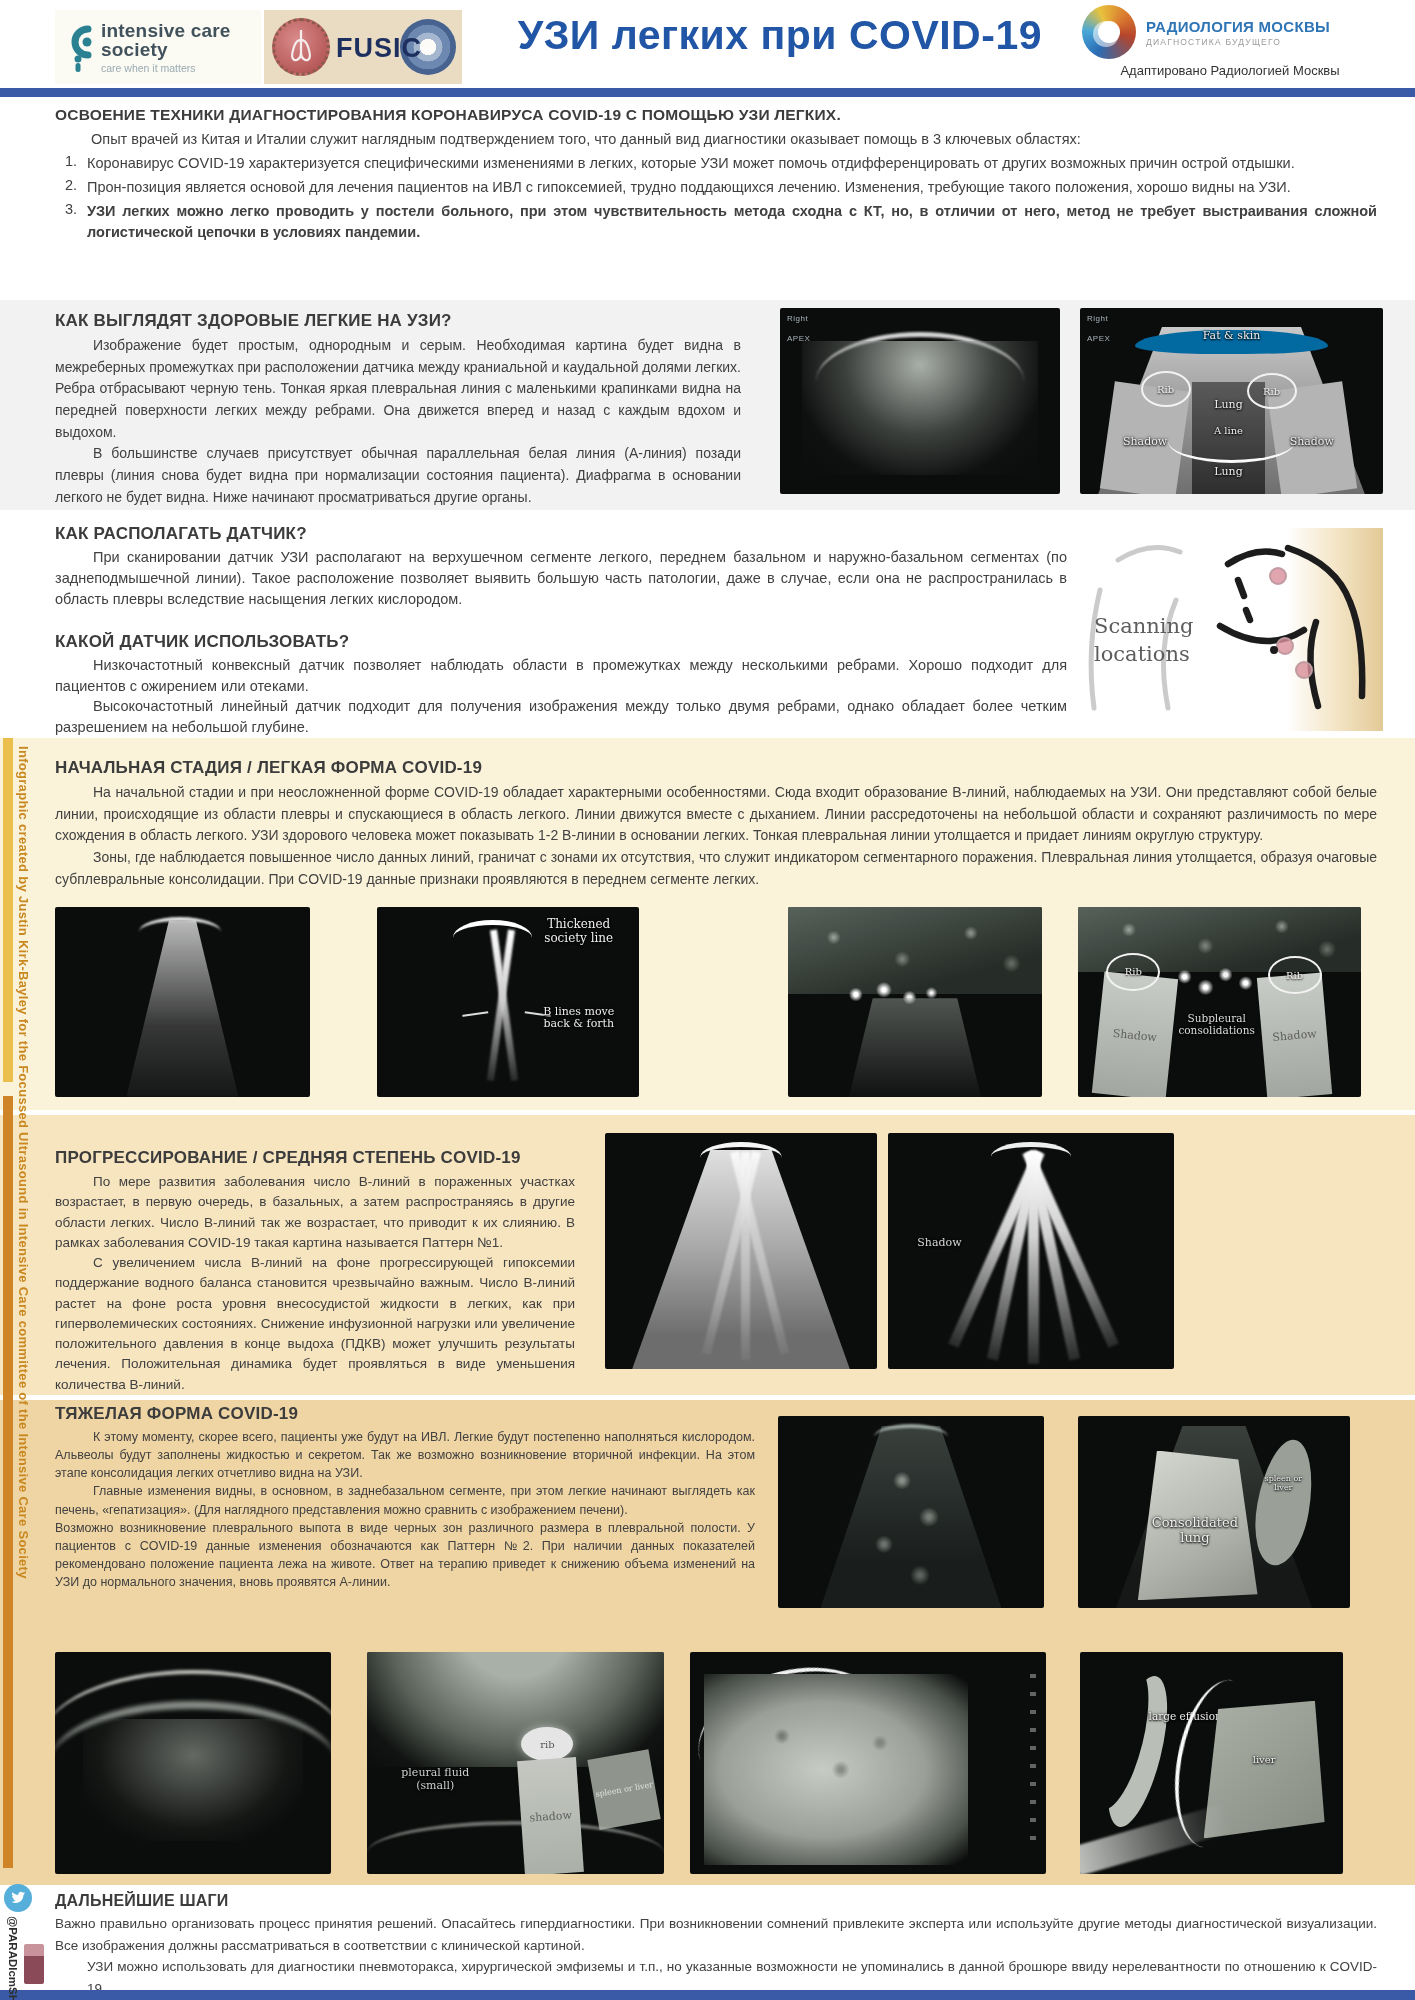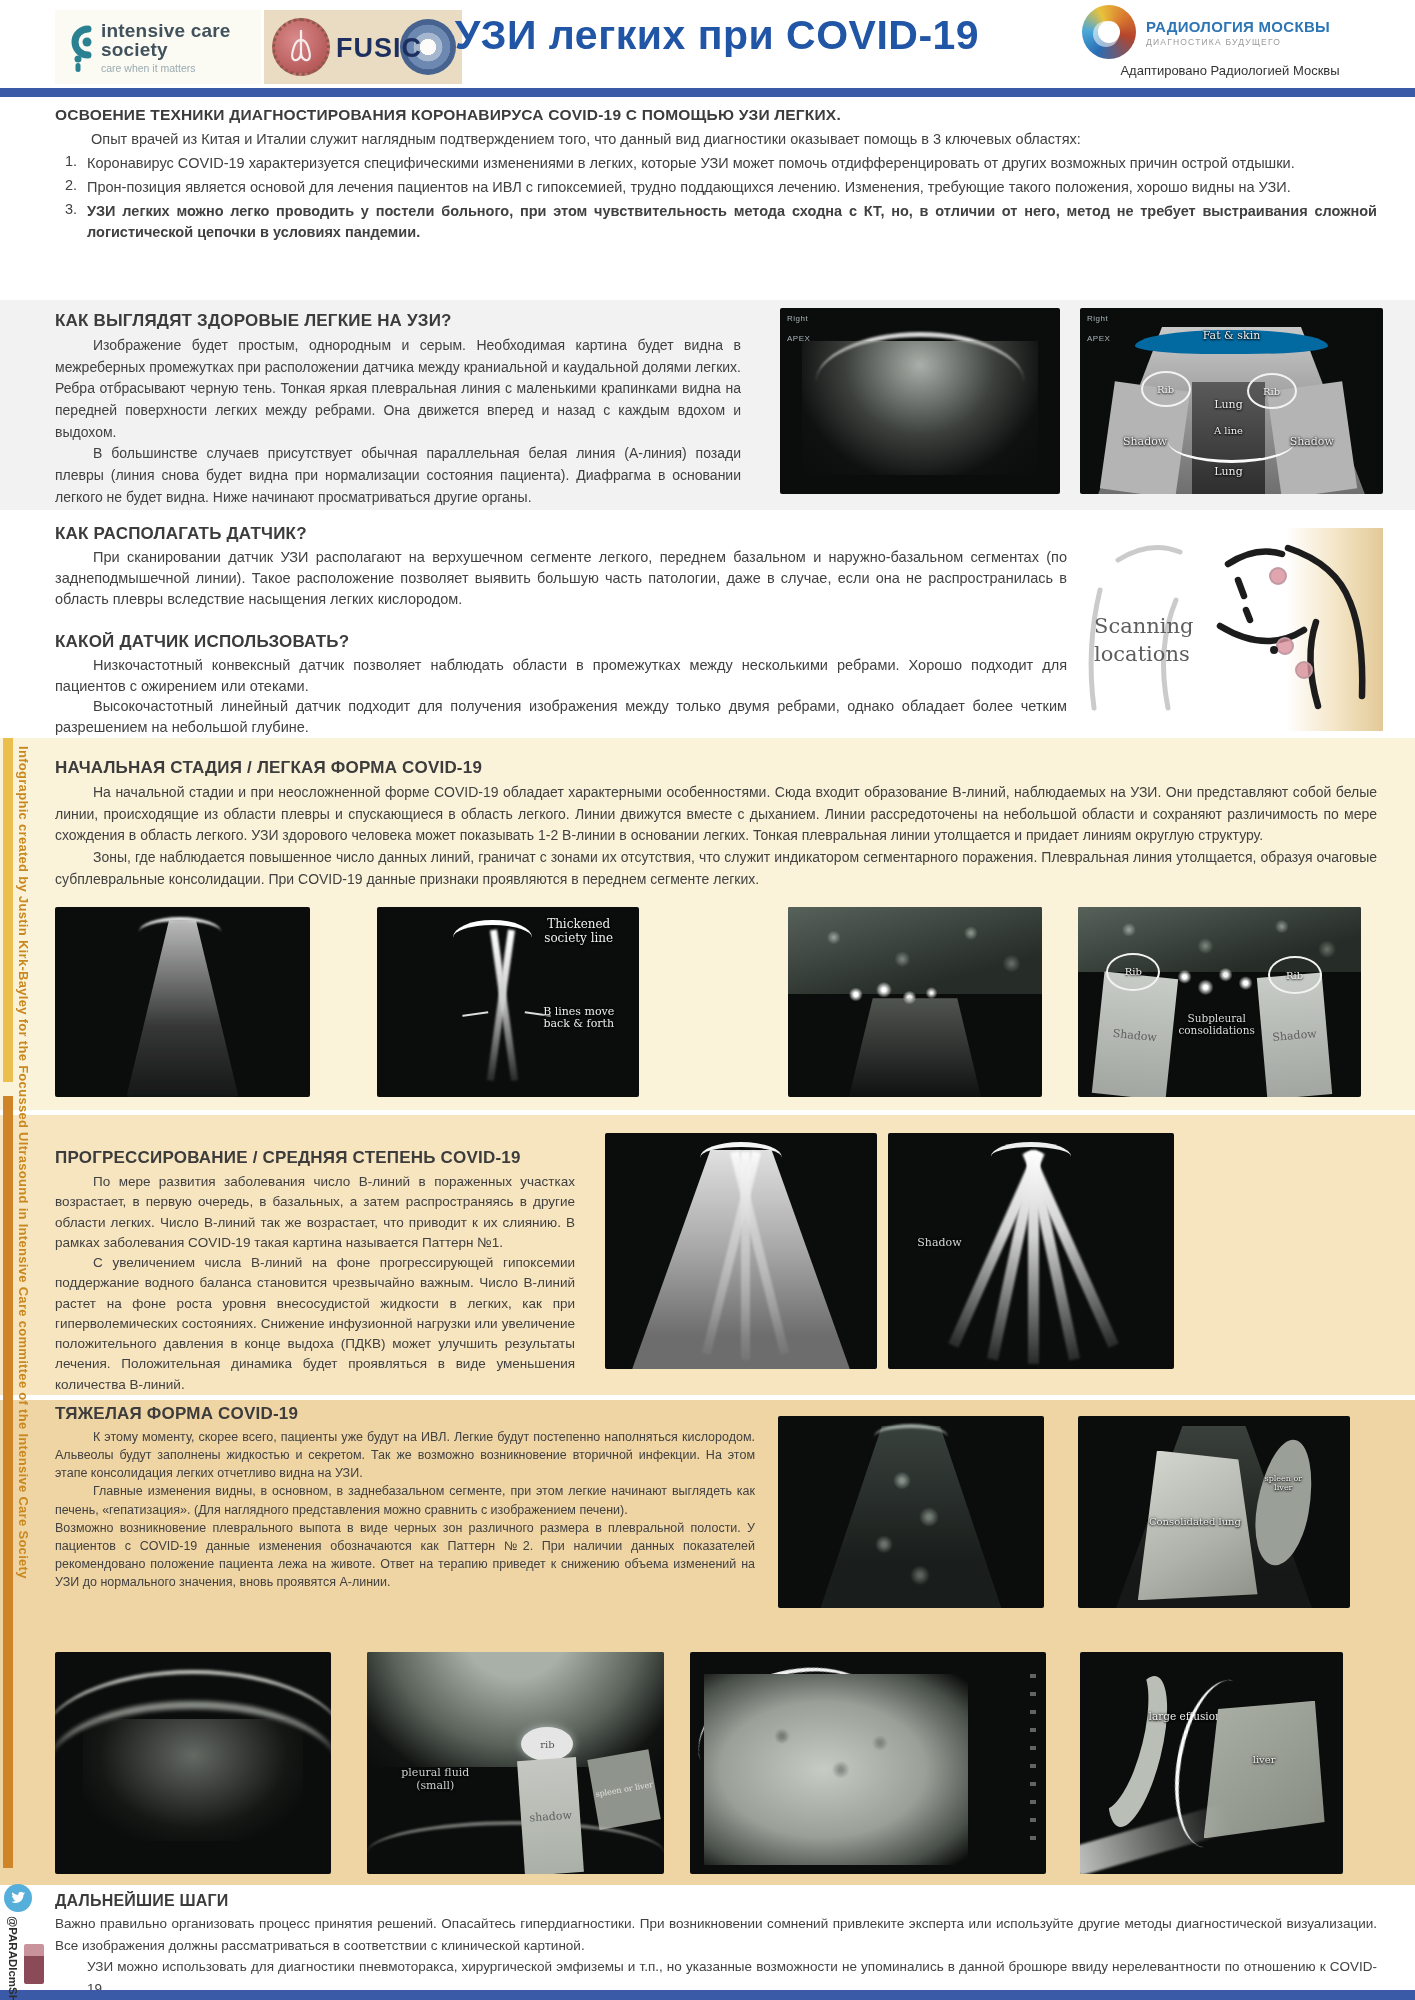--- a/index.html
+++ b/index.html
@@ -9,21 +9,21 @@
   
   .ics-logo{left:55px;top:10px;width:206px;height:74px;background:#fbfbf4;border:1px solid #ececе4;display:flex;align-items:center;padding:2px 6px;box-sizing:border-box;}
   .ics-text{line-height:1.0;margin-left:6px;}
   .ics-line{font-size:19px;color:#41525c;font-weight:bold;letter-spacing:.2px;}
   .ics-tag{font-size:10.5px;color:#9aabb1;margin-top:4px;}
   .fusic-logo{left:264px;top:10px;width:198px;height:74px;background:#e9dcc2;overflow:hidden;}
   .virus{position:absolute;left:8px;top:8px;width:58px;height:58px;border-radius:50%;background:radial-gradient(circle at 40% 35%,#d98a8a,#b85c5c 70%,#a34848);border:3px dotted #8a5a4a;box-sizing:border-box;display:flex;align-items:center;justify-content:center;}
   .fusic-c{position:absolute;right:6px;top:9px;width:56px;height:56px;border-radius:50%;
     background:radial-gradient(circle,#ffffff 0 20%,#9db3d0 21% 36%,#5f7faf 37% 56%,#35558a 57% 76%,#1e3a68 77% 100%);opacity:.9;}
   .fusic-word{position:absolute;left:72px;top:23px;font-size:27px;font-weight:bold;color:#1d2f5e;letter-spacing:1px;font-family:"Liberation Sans",sans-serif;}
-  .main-title{left:392px;top:12px;width:650px;text-align:center;font-size:41px;font-weight:bold;color:#2155a5;letter-spacing:.5px;}
+  .main-title{left:392px;top:12px;width:650px;text-align:right;font-size:41px;font-weight:bold;color:#2155a5;letter-spacing:.5px;}
   .rad-logo{left:1082px;top:5px;display:flex;align-items:center;}
   .swirl{width:54px;height:54px;border-radius:50%;background:conic-gradient(from 210deg,#2a6db5,#4aa8d8,#e8c23c 35%,#d8762f 55%,#b5452c 70%,#2a6db5);display:flex;align-items:center;justify-content:center;}
   .swirl-in{width:22px;height:22px;border-radius:50%;background:#ffffff;box-shadow:-3px 2px 0 2px rgba(255,255,255,.55);}
   .rad-line1{font-size:15px;font-weight:bold;color:#2e75b6;letter-spacing:.3px;}
   .rad-line2{font-size:8.5px;color:#9a9a9a;letter-spacing:1.2px;margin-top:2px;}
   .adapted{left:1070px;top:63px;width:320px;text-align:center;font-size:13px;color:#333;}
   .bar{left:0;width:1415px;background:#3a5aa8;}
   
   .sec-h{font-weight:bold;color:#3c3c3c;letter-spacing:.2px;}
   .body-t{color:#414141;text-align:justify;}
@@ -251,21 +251,21 @@
   </div>
 
   <div class="us" style="left:778px;top:1416px;width:266px;height:192px;">
     <div class="abs" style="left:16%;top:5%;width:68%;height:95%;clip-path:polygon(34% 0,66% 0,100% 100%,0 100%);background-image:radial-gradient(circle at 45% 30%,rgba(205,215,205,.55) 2px,transparent 9px),radial-gradient(circle at 60% 50%,rgba(195,205,195,.5) 2px,transparent 10px),radial-gradient(circle at 35% 65%,rgba(200,210,200,.45) 2px,transparent 9px),radial-gradient(circle at 55% 82%,rgba(190,200,190,.4) 2px,transparent 10px),linear-gradient(#39413d,#191d1b 75%);"></div>
     <div class="arc" style="left:36%;top:4%;width:28%;height:22px;border-top:4px solid #9aa5a0;filter:blur(1px);"></div>
   </div>
 
   <div class="us" style="left:1078px;top:1416px;width:272px;height:192px;">
     <div class="abs" style="left:14%;top:5%;width:72%;height:95%;clip-path:polygon(34% 0,66% 0,100% 100%,0 100%);background:linear-gradient(#3a403c,#151816 80%);"></div>
     <div class="abs" style="left:22%;top:18%;width:44%;height:78%;clip-path:polygon(16% 0,84% 6%,100% 96%,0 100%);background:linear-gradient(150deg,#d6d8d2,#aeb2aa 60%,#8d9189);"></div>
-    <span class="uslab" style="left:23%;top:52%;width:40%;font-size:10px;">Consolidated lung</span>
+    <span class="uslab" style="left:23%;top:52%;width:40%;font-size:13px;">Consolidated lung</span>
     <div class="abs" style="left:66%;top:12%;width:19%;height:66%;background:#9aa098;border-radius:50%/55% 55% 45% 45%;transform:rotate(10deg);"></div>
     <span class="uslab" style="left:66%;top:30%;width:19%;font-size:8px;">spleen or liver</span>
   </div>
 
   <div class="us" style="left:55px;top:1652px;width:276px;height:222px;">
     <div class="arc" style="left:-5%;top:8%;width:110%;height:140px;border-top:4px solid #c2c6c0;filter:blur(1.5px);"></div>
     <div class="arc" style="left:-2%;top:22%;width:104%;height:120px;border-top:8px solid rgba(190,195,188,.7);filter:blur(2px);"></div>
     <div class="abs" style="left:10%;top:30%;width:80%;height:55%;background:radial-gradient(ellipse at 50% 30%,rgba(160,166,158,.6),rgba(60,64,58,.2) 60%,transparent 80%);"></div>
   </div>
 

